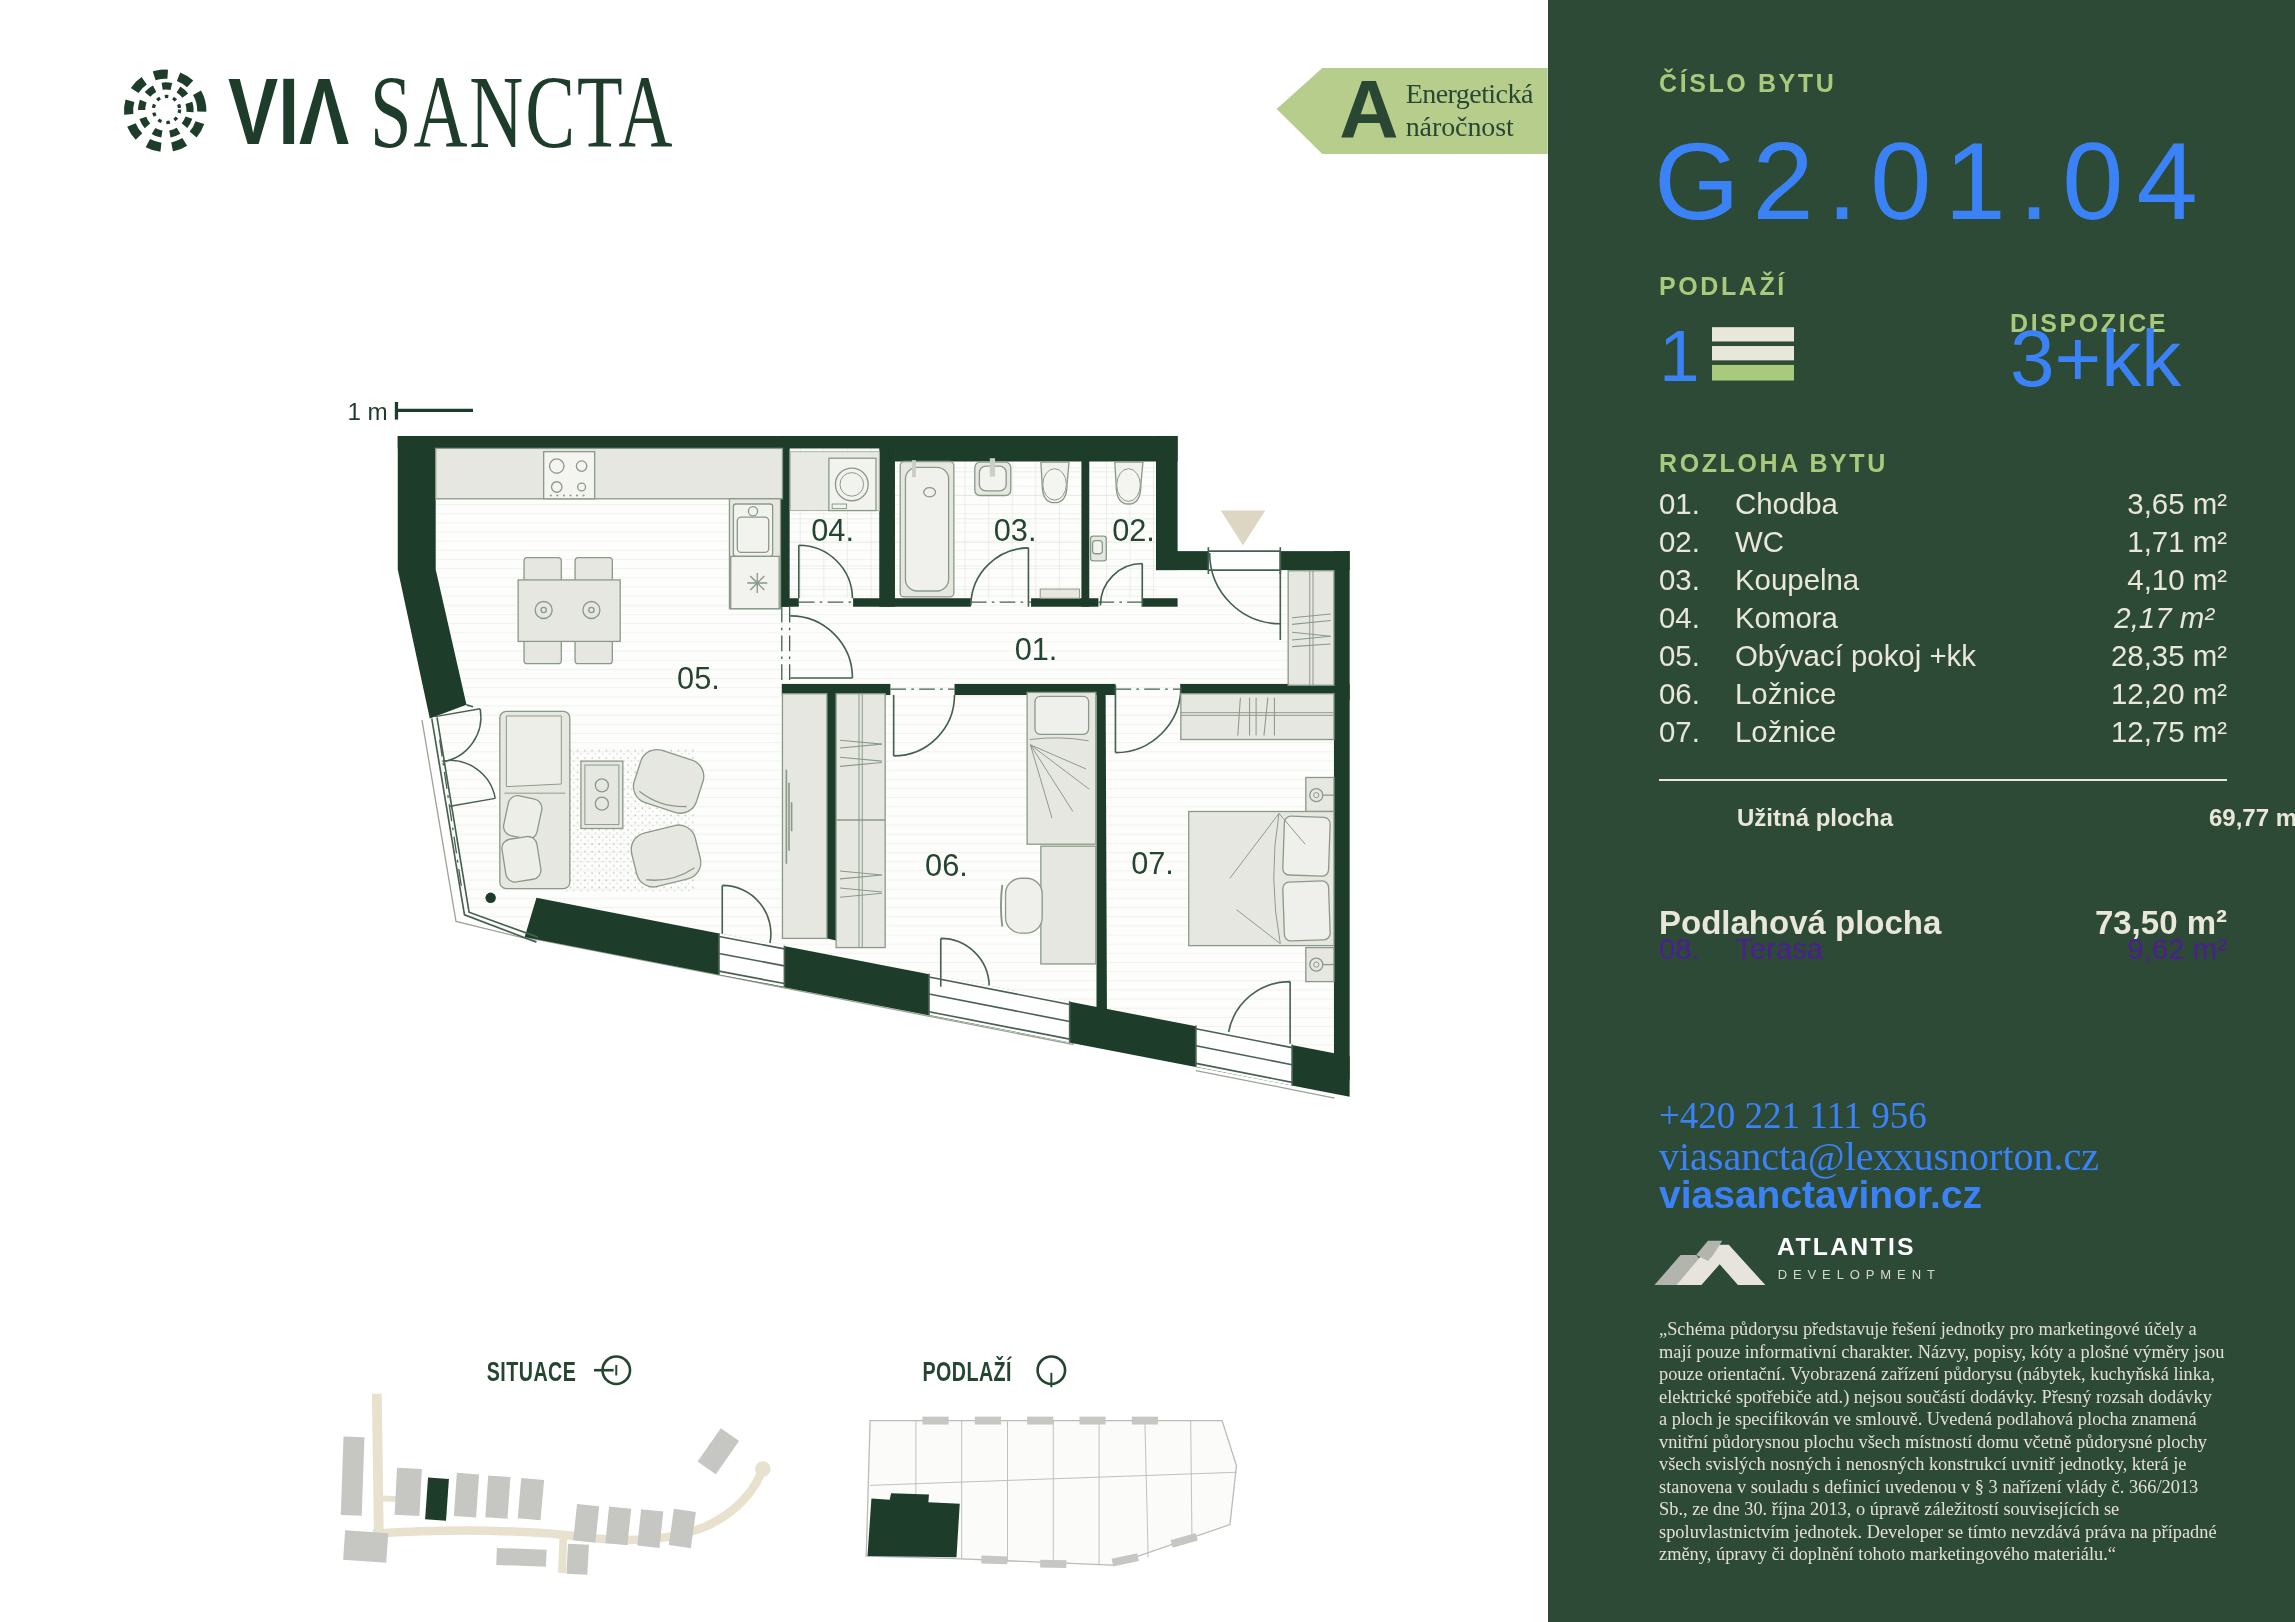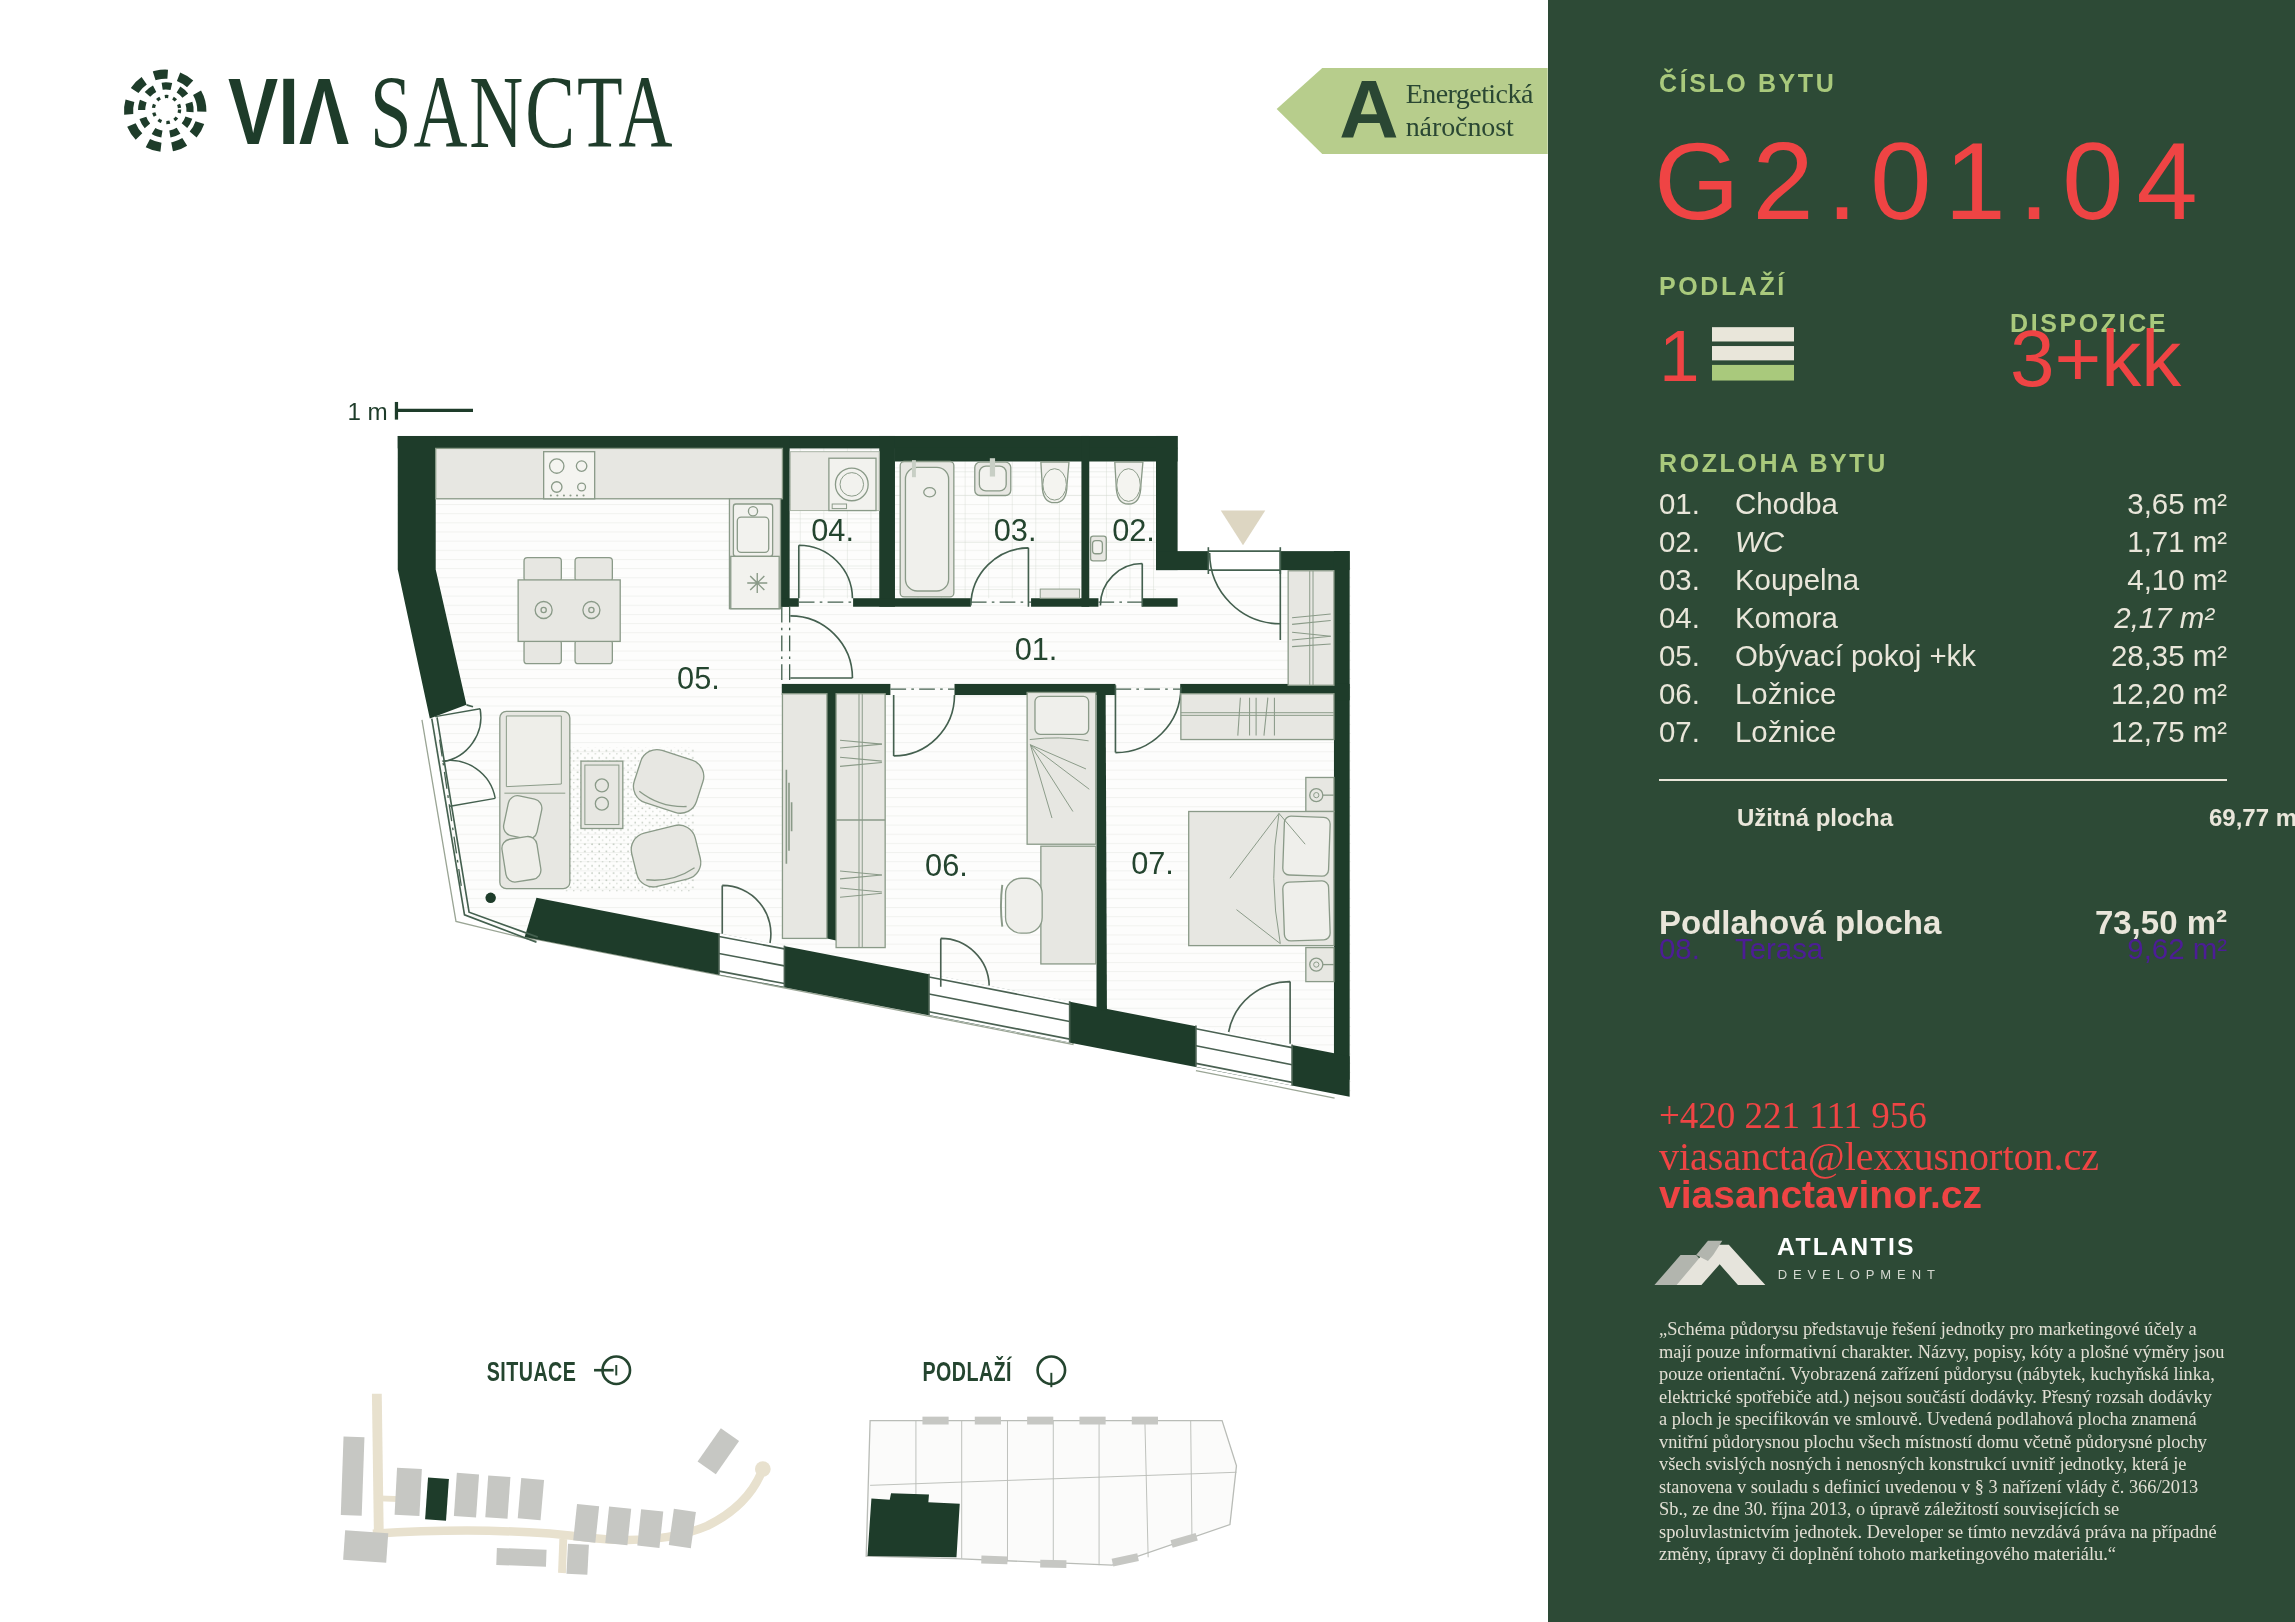--- a/index.html
+++ b/index.html
@@ -1,20 +1,20 @@
 <!DOCTYPE html>
 <html style="font-size:10.5px"><head>
 <meta charset="utf-8">
 <style>
   html,body{margin:0;padding:0;}
   body{width:2295px;height:1623px;position:relative;background:#ffffff;overflow:hidden;
        font-family:"Liberation Sans", sans-serif;}
   .abs{position:absolute;}
   .lg{color:#a9c97c;}
-  .cream{color:#ef4444;}
+  .cream{color:#3b82f6;}
   .lab{font-weight:700;font-size:25px;letter-spacing:2.6px;}
 </style>
 </head>
 <body>
 
 <div class="abs" style="left:1548px;top:0;width:747px;height:1623px;background:#2d4a36;"></div>
 
 <svg class="abs" style="left:122px;top:65px;" width="89" height="89" viewBox="0 0 136 136">
   <g fill="none" stroke="#1e3c2a">
     <circle cx="66" cy="70" r="56" stroke-width="14" stroke-dasharray="21 17" stroke-dashoffset="6" transform="rotate(-14 66 70)"></circle>
@@ -48,21 +48,21 @@
 </svg>
 
 <div class="abs lg lab" style="left:2010px;top:272px;margin-top:37px;">DISPOZICE</div>
 
 <div class="abs cream" style="left:2010px;top:313px;font-size:80px;font-weight:500;">3+kk</div>
 
 <div class="abs lg lab" style="left:1659px;top:449px;">ROZLOHA BYTU</div>
 
 <div class="abs" style="left:1659px;top:487px;width:568px;">
   <div style="position:relative;height:38px;font-size:29.4px;color:#e9e6da;"><span>01.</span><span style="position:absolute;left:76px;">Chodba</span><span style="position:absolute;right:0;">3,65 m²</span></div>
-  <div style="position:relative;height:38px;font-size:29.4px;color:#e9e6da;"><span>02.</span><span style="position:absolute;left:76px;font-style:italic;">WC</span><span style="position:absolute;right:0;">1,71 m²</span></div>
+  <div style="position:relative;height:38px;font-size:29.4px;color:#e9e6da;"><span>02.</span><span style="position:absolute;left:76px;">WC</span><span style="position:absolute;right:0;">1,71 m²</span></div>
   <div style="position:relative;height:38px;font-size:29.4px;color:#e9e6da;"><span>03.</span><span style="position:absolute;left:76px;">Koupelna</span><span style="position:absolute;right:0;">4,10 m²</span></div>
   <div style="position:relative;height:38px;font-size:29.4px;color:#e9e6da;"><span>04.</span><span style="position:absolute;left:76px;">Komora</span><span style="position:absolute;right:13px;font-style:italic;">2,17 m²</span></div>
   <div style="position:relative;height:38px;font-size:29.4px;color:#e9e6da;"><span>05.</span><span style="position:absolute;left:76px;">Obývací pokoj +kk</span><span style="position:absolute;right:0;">28,35 m²</span></div>
   <div style="position:relative;height:38px;font-size:29.4px;color:#e9e6da;"><span>06.</span><span style="position:absolute;left:76px;">Ložnice</span><span style="position:absolute;right:0;margin-left:36px;">12,20 m²</span></div>
   <div style="position:relative;height:38px;font-size:29.4px;color:#e9e6da;"><span>07.</span><span style="position:absolute;left:76px;">Ložnice</span><span style="position:absolute;right:0;">12,75 m²</span></div>
 </div>
 
 <div class="abs" style="left:1659px;top:779px;width:568px;height:2px;background:#e9e6da;"></div>
 
 <div class="abs" style="left:1737px;top:804px;width:568px;position:relative;font-size:24px;font-weight:700;color:#e9e6da;">Užitná plocha<span style="position:absolute;right:0;">69,77 m²</span></div>

